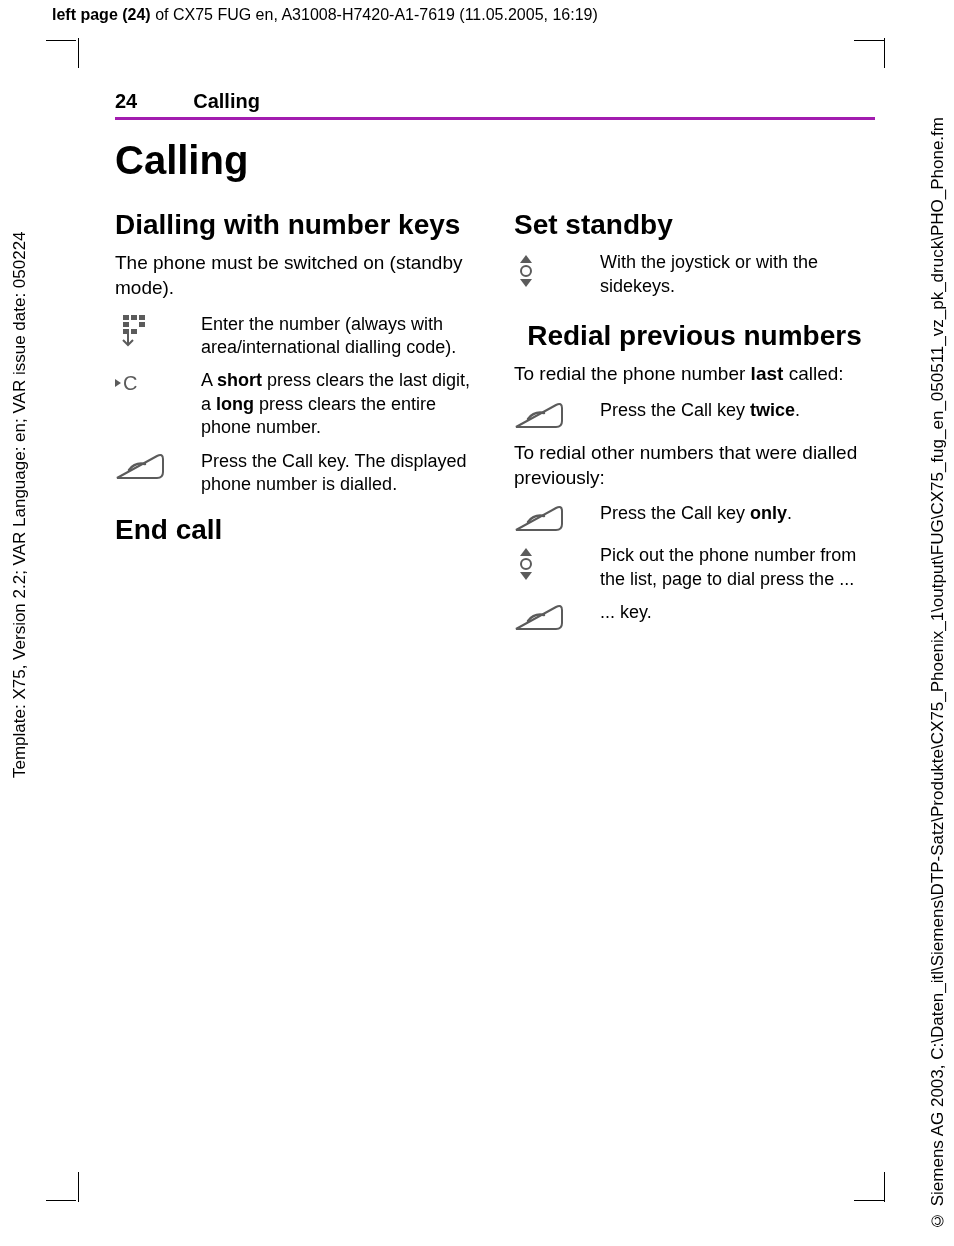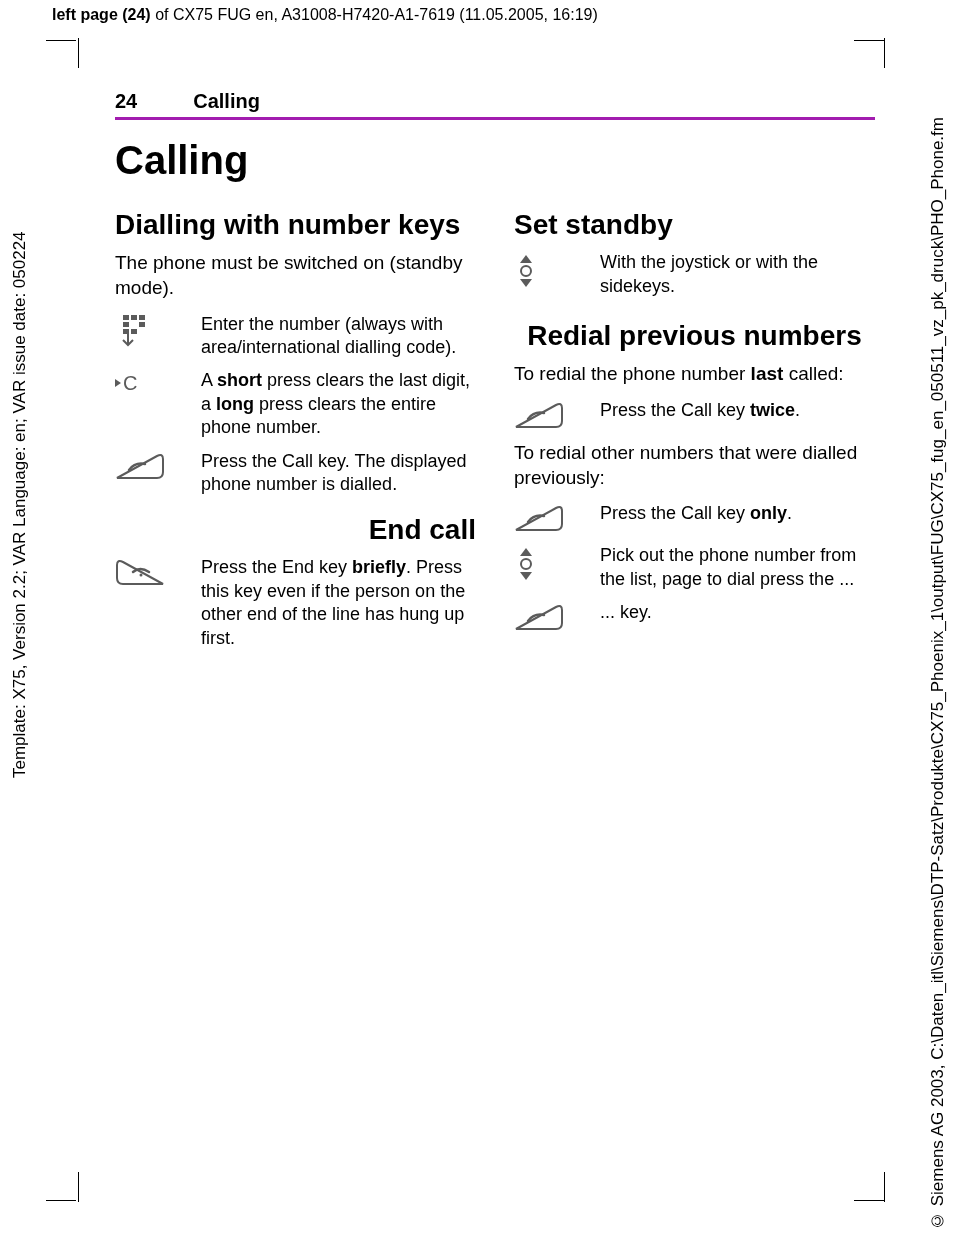--- a/index.html
+++ b/index.html
@@ -165,34 +165,22 @@
       <div class="item">
         <div class="icon-slot">
           <svg class="icon" width="50" height="30" viewBox="0 0 50 30">
             <path d="M2 26 L42 4 Q48 1 48 7 L48 20 Q48 26 42 26 Z" fill="none" stroke="#5b5b5b" stroke-width="2"></path>
             <path d="M14 18 Q20 10 30 12" stroke="#5b5b5b" stroke-width="2.5" fill="none" stroke-linecap="round"></path>
           </svg>
         </div>
         <div class="desc">Press the Call key. The displayed phone number is dialled.</div>
       </div>
 
-      <h2 style="margin-top:18px;text-align:right;">End call</h2>
-
-      <div class="item">
-        <div class="icon-slot">
-          <svg class="icon" width="50" height="30" viewBox="0 0 50 30">
-            <path d="M48 26 L8 4 Q2 1 2 7 L2 20 Q2 26 8 26 Z" fill="none" stroke="#5b5b5b" stroke-width="2"></path>
-            <path d="M18 14 Q25 8 34 14" stroke="#5b5b5b" stroke-width="2.5" fill="none" stroke-linecap="round"></path>
-            <circle cx="26" cy="17" r="1.5" fill="#5b5b5b"></circle>
-          </svg>
-        </div>
-        <div class="desc">
-          <span>Press the End key </span><b>briefly</b><span>. Press this key even if the person on the other end of the line has hung up first.</span>
-        </div>
-      </div>
+      <h2 style="margin-top:18px;">End call</h2>
+
     </div>
 
     <div class="col">
       <h2>Set standby</h2>
 
       <div class="item">
         <div class="icon-slot">
           <svg class="icon" width="24" height="36" viewBox="0 0 24 36">
             <path d="M12 2 L6 10 L18 10 Z" fill="#5b5b5b"></path>
             <circle cx="12" cy="18" r="5" fill="none" stroke="#5b5b5b" stroke-width="2"></circle>

